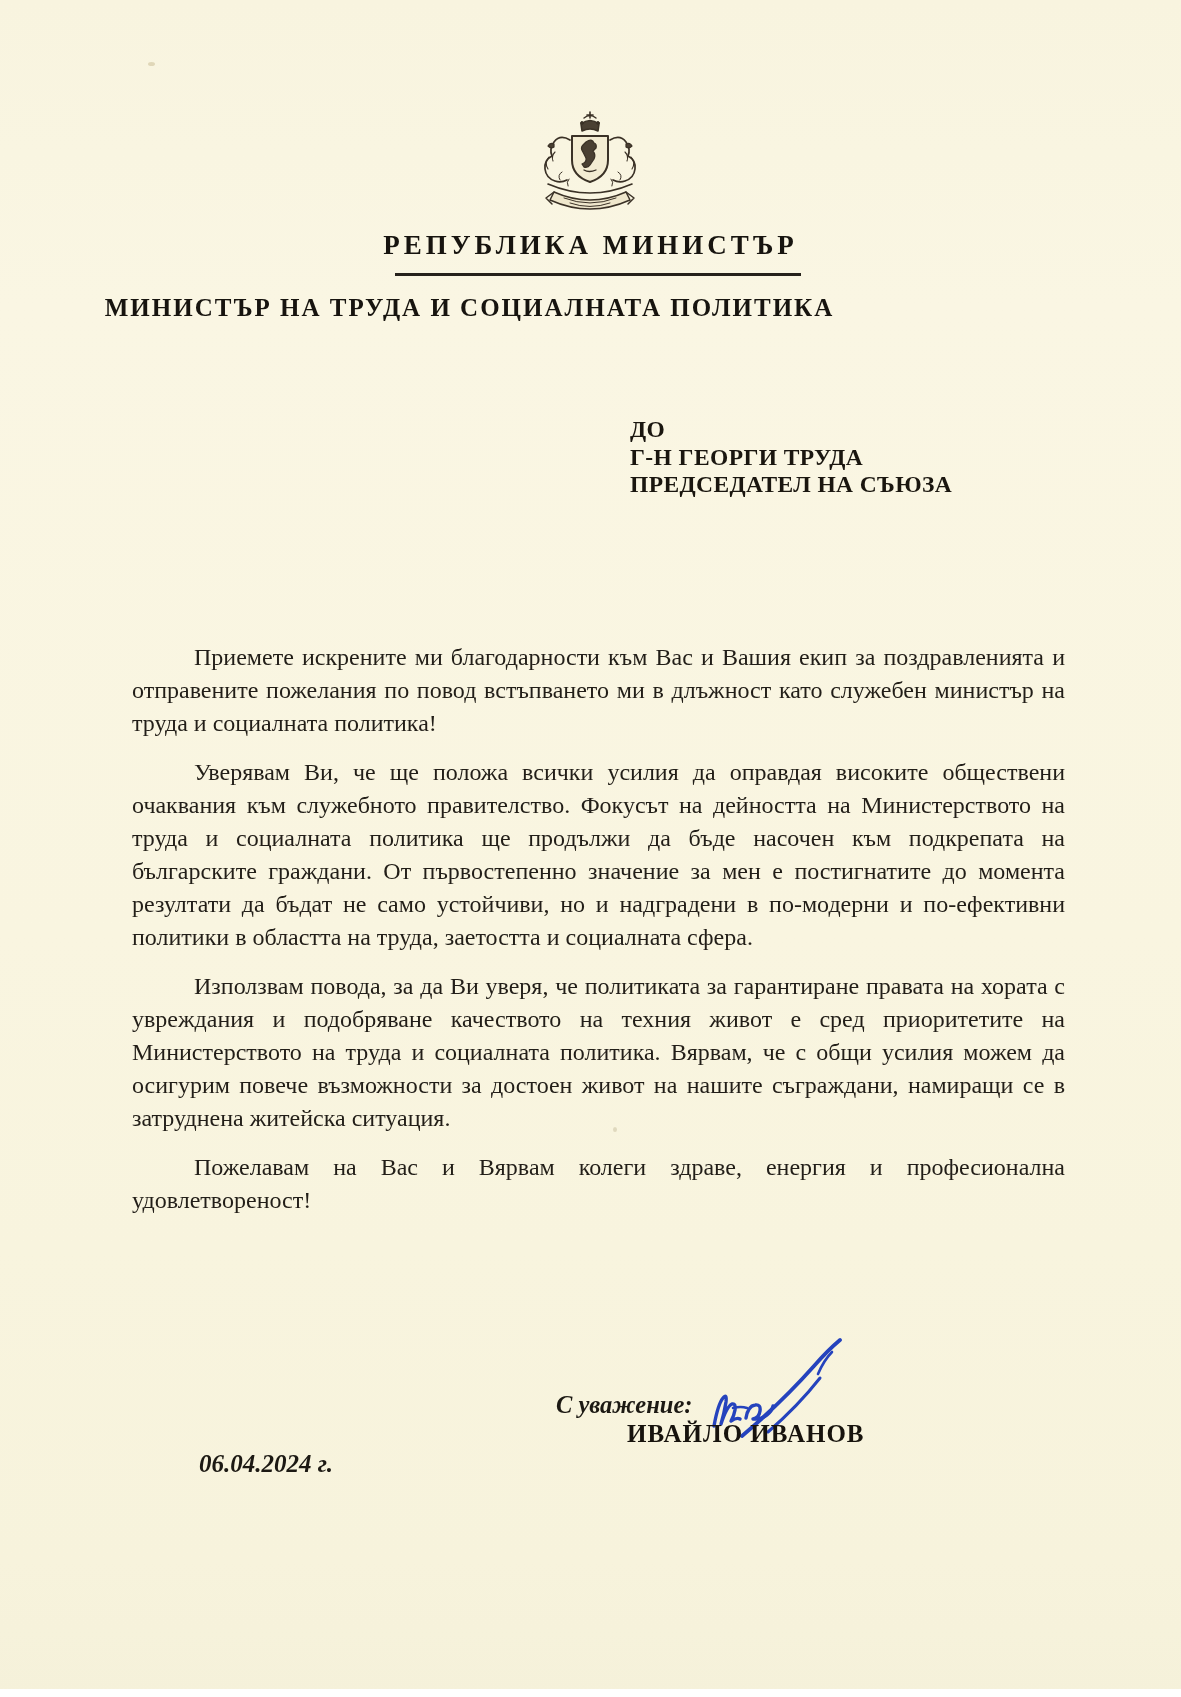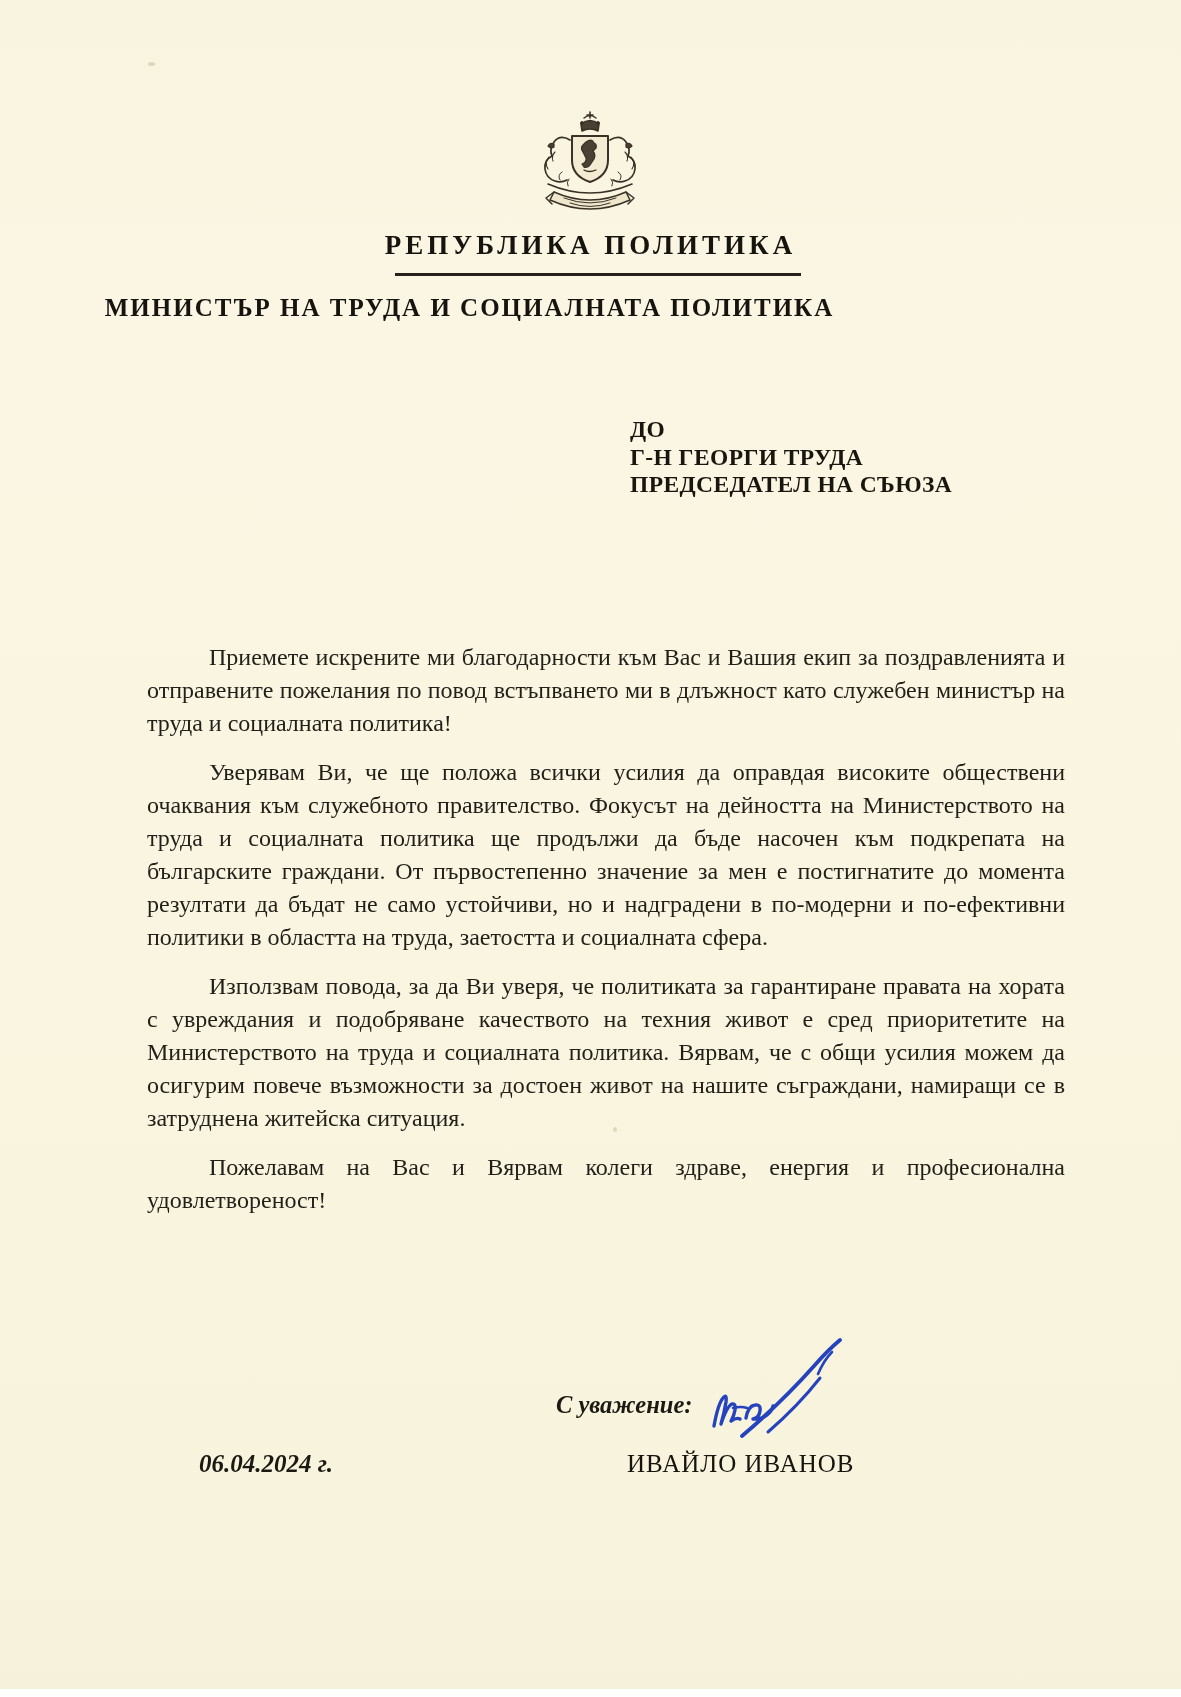--- a/index.html
+++ b/index.html
@@ -55,41 +55,41 @@
   .letter-body{
     position:absolute;left:131px;top:641px;width:934px;
     font-size:24px;line-height:33px;
     color:#221e18;
   }
   .salutation{
     font-weight:bold;font-size:24px;letter-spacing:0.6px;
     margin:0 0 37px 42px;
   }
   .letter-body p{
-    margin:0 0 16px 16px;
+    margin:0 0 16px 1px;
     text-indent:62px;
     text-align:justify;
   }
   
   .closing{
     position:absolute;left:556px;top:1391px;
     font-size:24.5px;font-weight:bold;font-style:italic;
     color:#1c1913;
   }
   .signature-svg{
     position:absolute;left:700px;top:1330px;width:168px;height:120px;
   }
   .footer-date{
     position:absolute;left:199px;top:1450px;
     font-size:25px;font-weight:bold;font-style:italic;
     color:#1c1913;
   }
   .footer-name{
-    position:absolute;left:627px;top:1450px;
-    font-size:25px;font-weight:normal;letter-spacing:1px;
+    position:absolute;left:627px;top:1420px;
+    font-size:25px;font-weight:bold;letter-spacing:1px;
     color:#17130d;
     white-space:nowrap;
   }
 </style>
 </head>
 <body>
 
 <div class="paper">
 
   <svg class="emblem" viewBox="0 0 132 118" fill="none" xmlns="http://www.w3.org/2000/svg">
@@ -116,21 +116,21 @@
 
       <path d="M24 74 q42 18 84 0" stroke-width="1.6"></path>
       <path d="M30 82 q36 16 72 0 l4 8 q-40 18 -80 0 z" stroke-width="1.5" fill="#efe7cc"></path>
       <path d="M30 82 l-8 6 6 6 M102 82 l8 6 -6 6" stroke-width="1.5"></path>
       <path d="M40 88 q26 10 52 0 M46 93 q20 7 40 0" stroke-width="1"></path>
 
       <path d="M36 70 q-3 -5 2 -8 M96 70 q3 -5 -2 -8 M44 76 q-2 -4 1 -7 M88 76 q2 -4 -1 -7" stroke-width="1"></path>
     </g>
   </svg>
 
-  <div class="republic-title">РЕПУБЛИКА ПОЛИТИКА</div>
+  <div class="republic-title">РЕПУБЛИКА МИНИСТЪР</div>
 
   <div class="title-rule"></div>
 
   <div class="minister-title">МИНИСТЪР НА ТРУДА И СОЦИАЛНАТА ПОЛИТИКА</div>
 
   <div class="addressee">
     <div>ДО</div>
     <div>Г-Н ГЕОРГИ ТРУДА</div>
     <div>ПРЕДСЕДАТЕЛ НА СЪЮЗА</div>
   </div>

